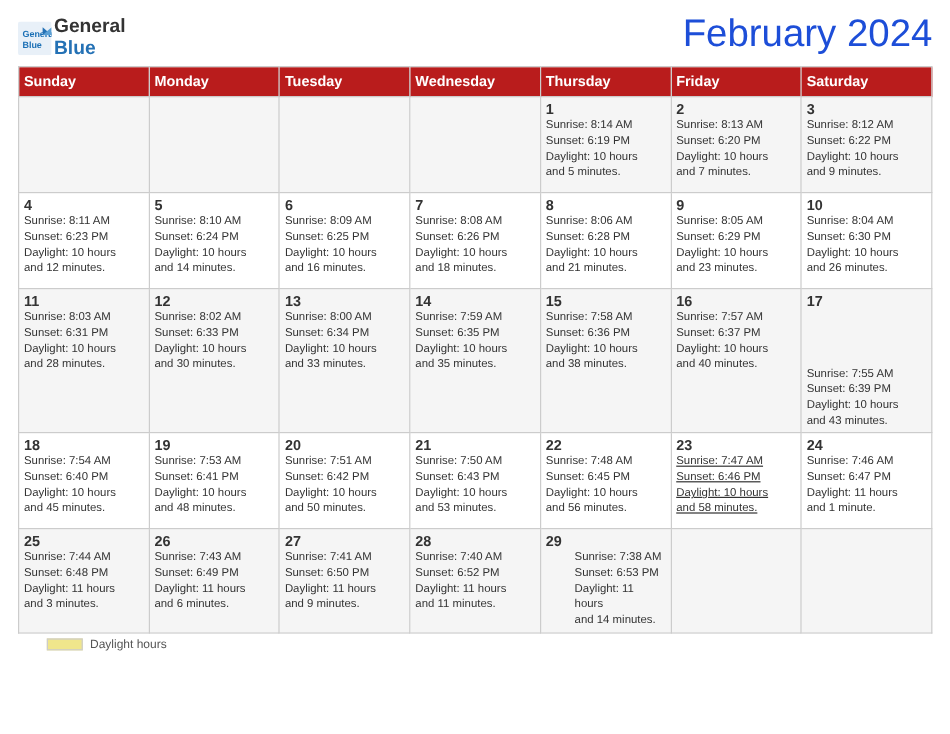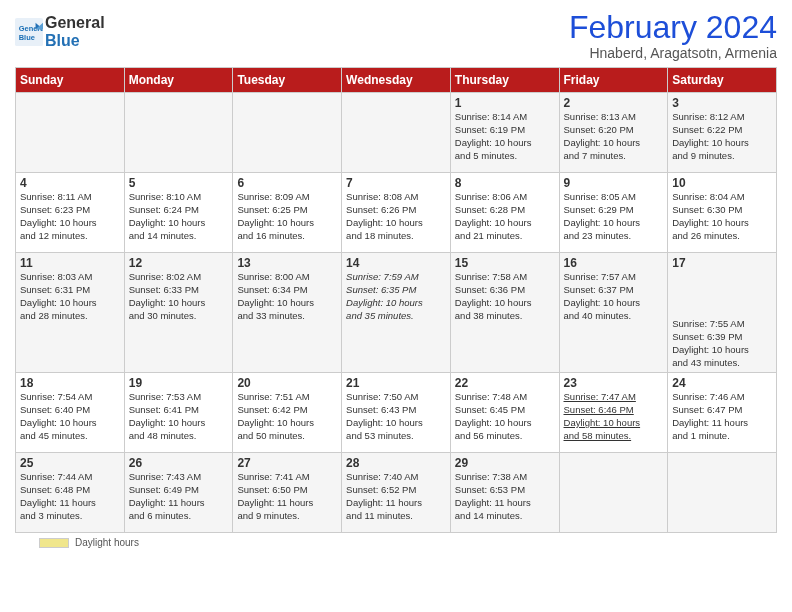--- a/index.html
+++ b/index.html
@@ -98,21 +98,20 @@
       </svg>
       <div>
         <div style="font-size:16px;font-weight:bold;line-height:1.1;">
           <span style="color:#333;">General</span>
         </div>
         <div style="font-size:16px;font-weight:bold;color:#2471b5;line-height:1.1;">Blue</div>
       </div>
     </div>
     <div class="title-block">
       <div class="main-title">February 2024</div>
-      <div class="subtitle">Hnaberd, Aragatsotn, Armenia</div>
     </div>
   </div>
 
   <table>
     <thead>
       <tr id="thead-row">
           <th>Sunday</th>
           <th>Monday</th>
           <th>Tuesday</th>
           <th>Wednesday</th>
@@ -217,21 +216,21 @@
           </td>
           <td>
             <span class="day-num">13</span>
             <div class="cell-content" style="white-space: pre-line;">Sunrise: 8:00 AM
 Sunset: 6:34 PM
 Daylight: 10 hours
 and 33 minutes.</div>
           </td>
           <td>
             <span class="day-num">14</span>
-            <div class="cell-content" style="white-space: pre-line; font-style: italic;">Sunrise: 7:59 AM
+            <div class="cell-content" style="white-space: pre-line;">Sunrise: 7:59 AM
 Sunset: 6:35 PM
 Daylight: 10 hours
 and 35 minutes.</div>
           </td>
           <td>
             <span class="day-num">15</span>
             <div class="cell-content" style="white-space: pre-line;">Sunrise: 7:58 AM
 Sunset: 6:36 PM
 Daylight: 10 hours
 and 38 minutes.</div>
@@ -326,21 +325,21 @@
           </td>
           <td>
             <span class="day-num">28</span>
             <div class="cell-content" style="white-space: pre-line;">Sunrise: 7:40 AM
 Sunset: 6:52 PM
 Daylight: 11 hours
 and 11 minutes.</div>
           </td>
           <td>
             <span class="day-num">29</span>
-            <div class="cell-content" style="white-space: pre-line;">Sunrise: 7:38 AM
+            <div class="cell-content" style="white-space: pre-line; margin-left: 24px;">Sunrise: 7:38 AM
 Sunset: 6:53 PM
 Daylight: 11 hours
 and 14 minutes.</div>
           </td>
           <td></td>
           <td></td>
         </tr>
       </tbody>
   </table>
 

